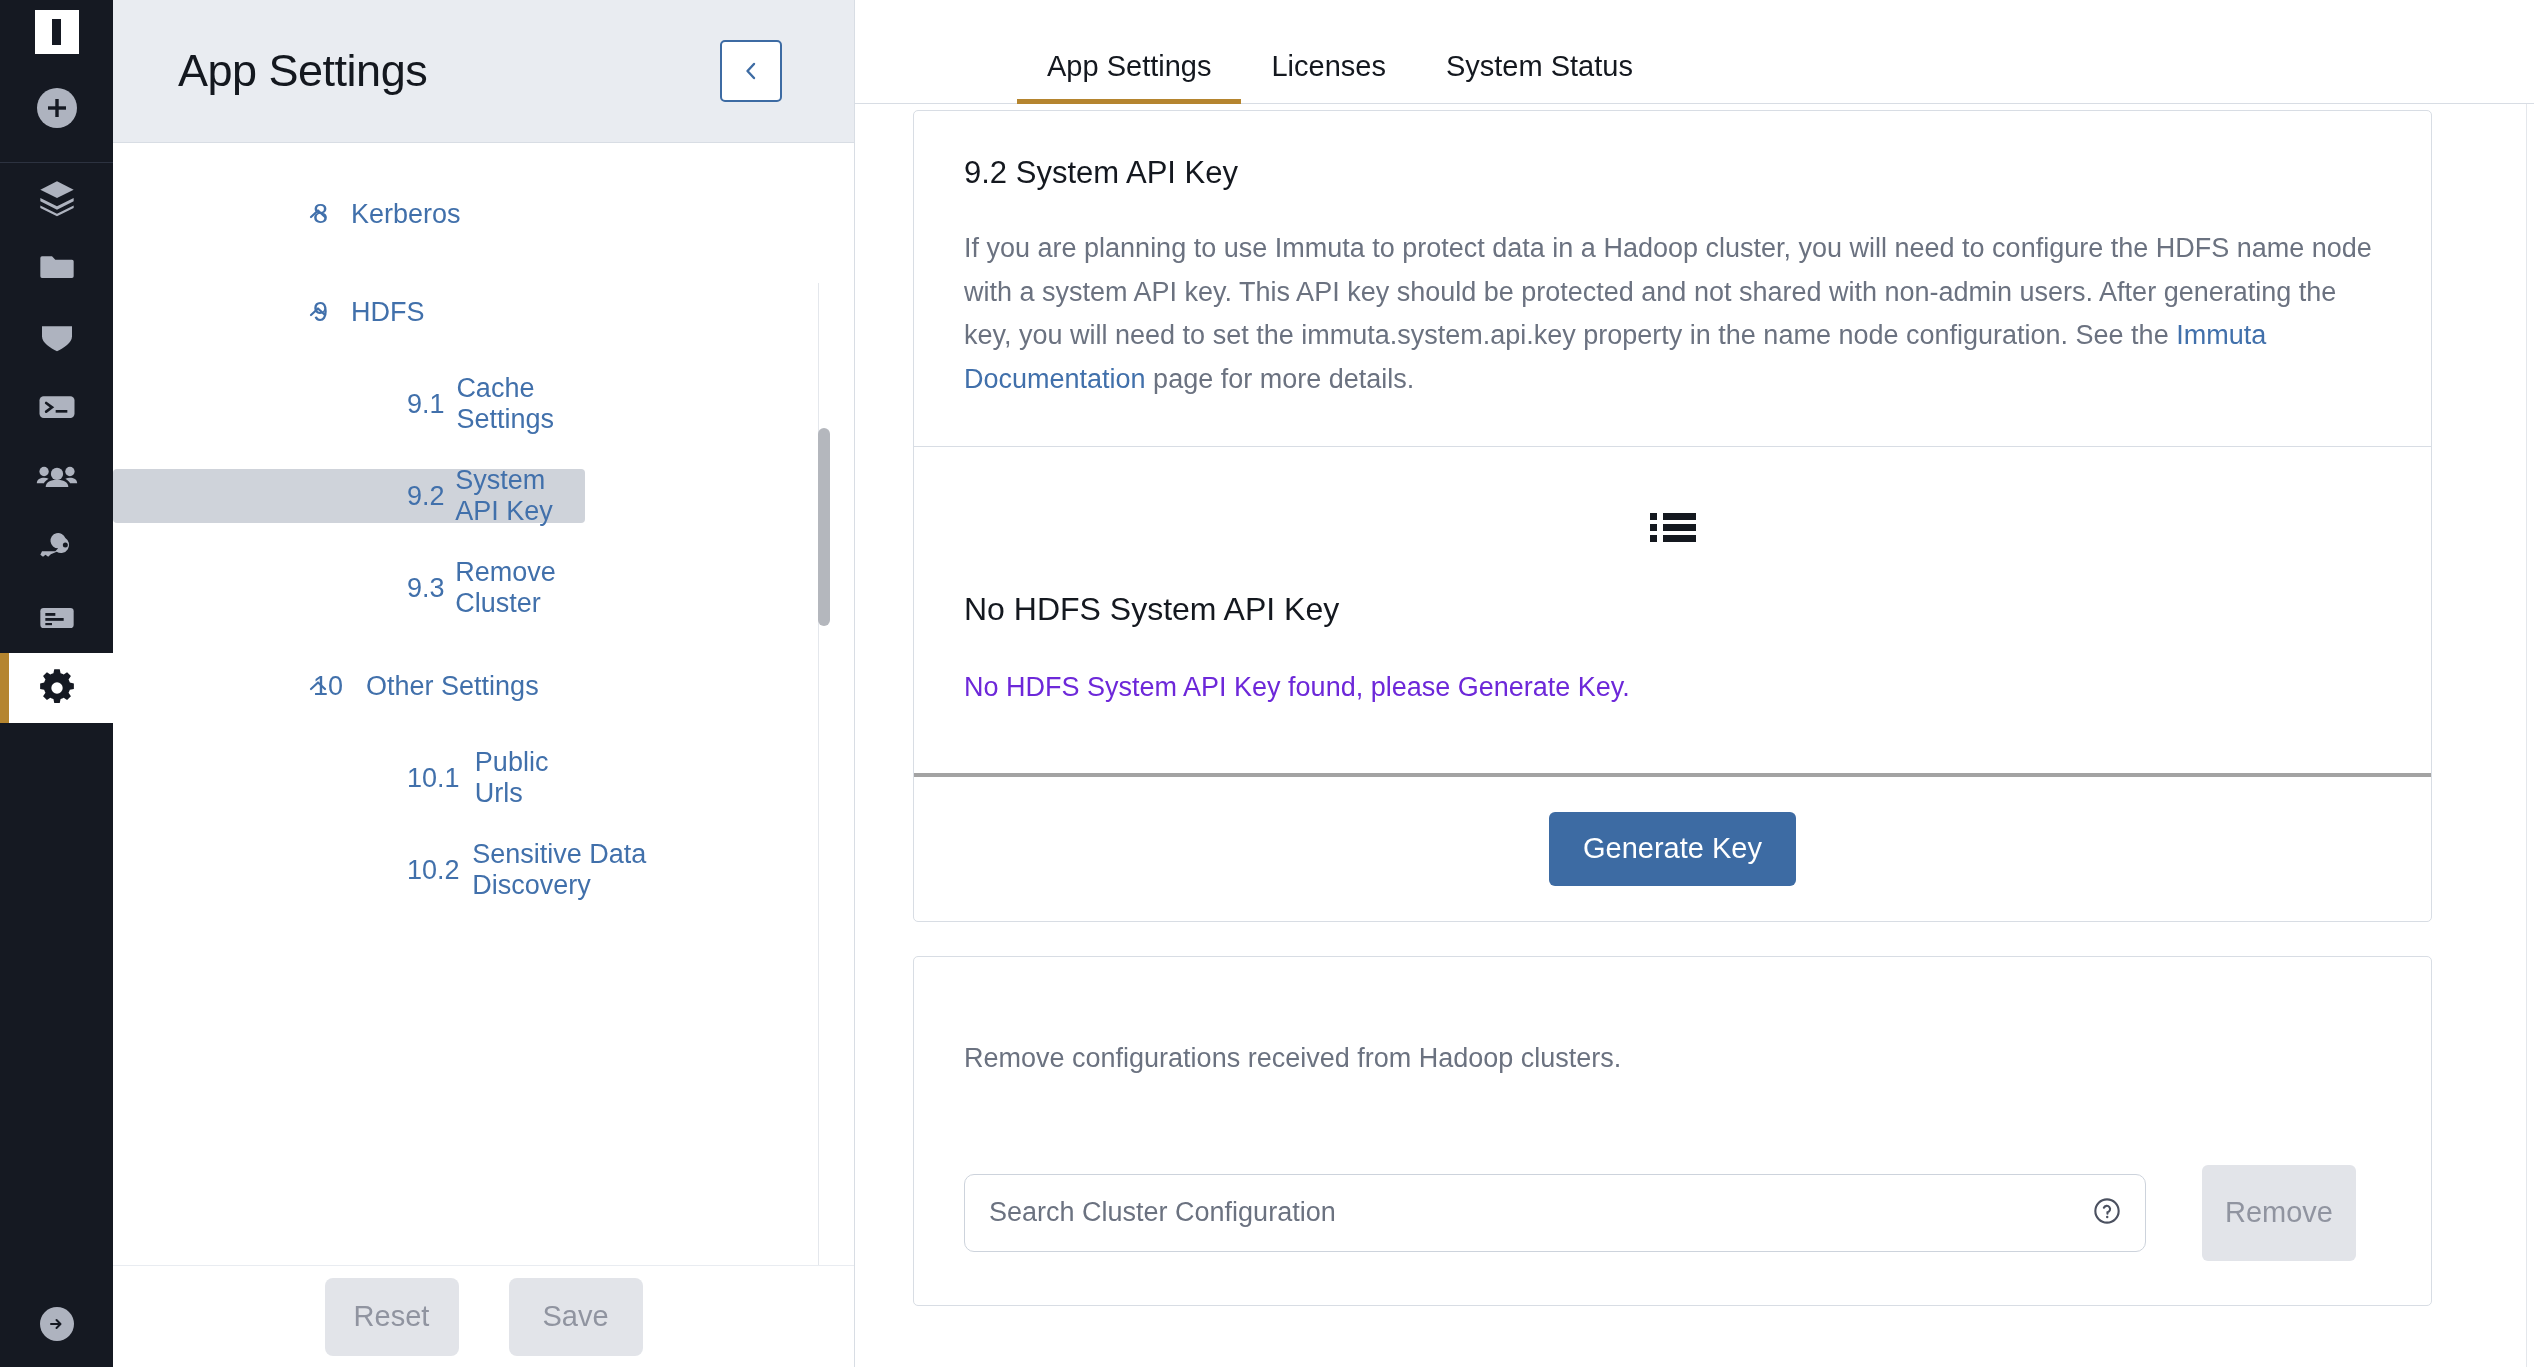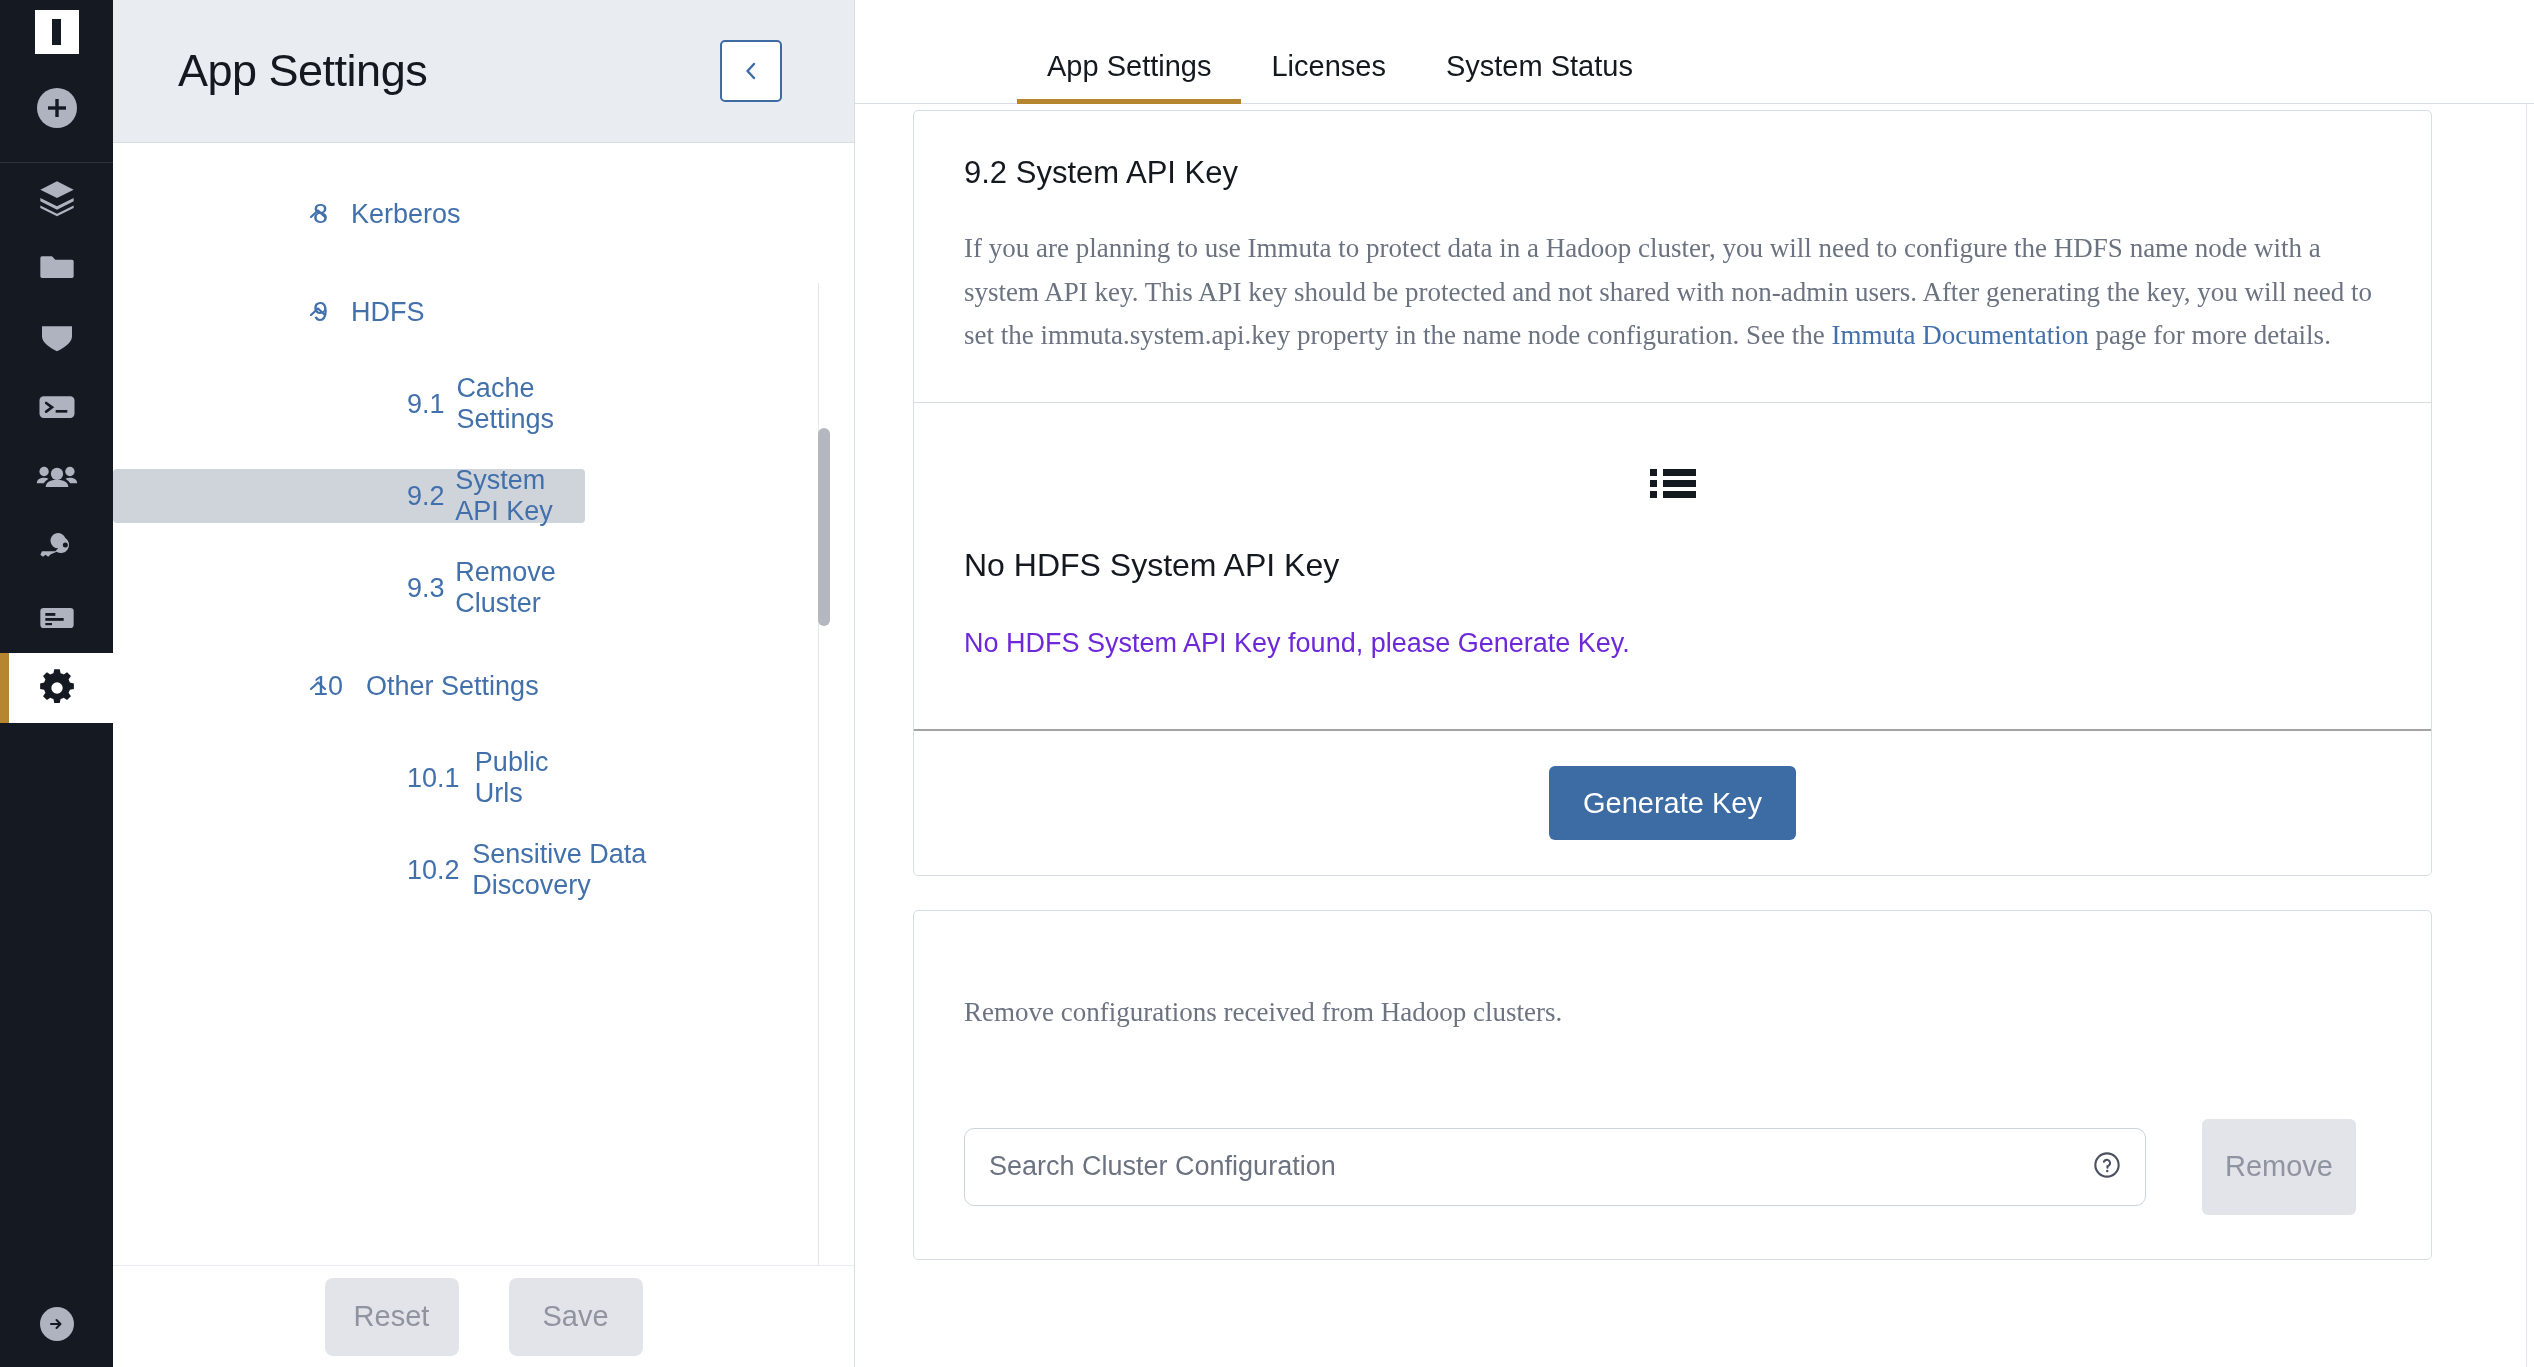--- a/index.html
+++ b/index.html
@@ -149,33 +149,33 @@
   }
   .card {
     background: #ffffff; border: 1px solid #d8dde4; border-radius: 5px;
     margin-top: 6px;
   }
   .card-section { padding: 44px 50px 44px 50px; }
   .card-section + .card-section { border-top: 1px solid #d8dde4; }
   .card-h2 { font-size: 31px; color: #14181f; font-weight: 400; }
   .card-p {
     margin-top: 36px; font-size: 27px; color: #6b7280;
-    line-height: 1.62; max-width: 1420px; font-family: Liberation Serif, serif;
+    line-height: 1.62; max-width: 1420px;
   }
   .link { color: #4170ab; text-decoration: none; cursor: pointer; }
 
   .empty-state {
     padding: 64px 50px 70px; 
   }
   .empty-icon { display: flex; justify-content: center; margin-bottom: 46px; }
   .empty-title { font-size: 32px; color: #14181f; }
   .empty-sub { font-size: 27px; color: #6d28d9; margin-top: 44px; }
 
   .card-footer {
-    border-top: 2px solid #a3a3a3;
+    border-top: 4px solid #a3a3a3;
     padding: 35px 50px; display: flex; justify-content: center;
   }
   .btn-primary {
     background: #3d6ba3; color: #ffffff; border: none; border-radius: 6px;
     font-size: 29px; height: 74px; padding: 0 34px; cursor: pointer;
     display: flex; align-items: center; justify-content: center;
   }
 
   .search-row { display: flex; align-items: center; gap: 0; padding: 40px 50px 44px; }
   .search-box {

